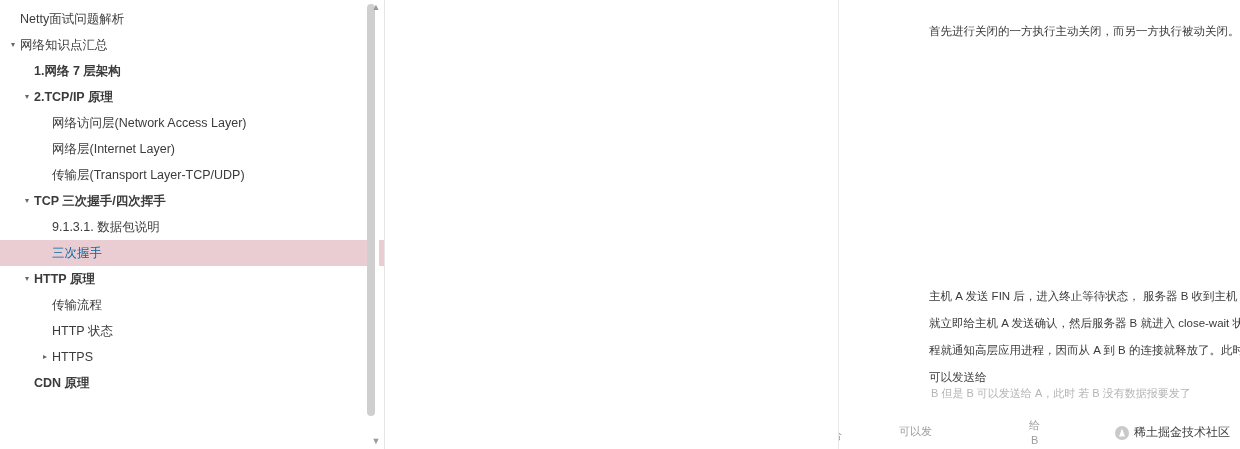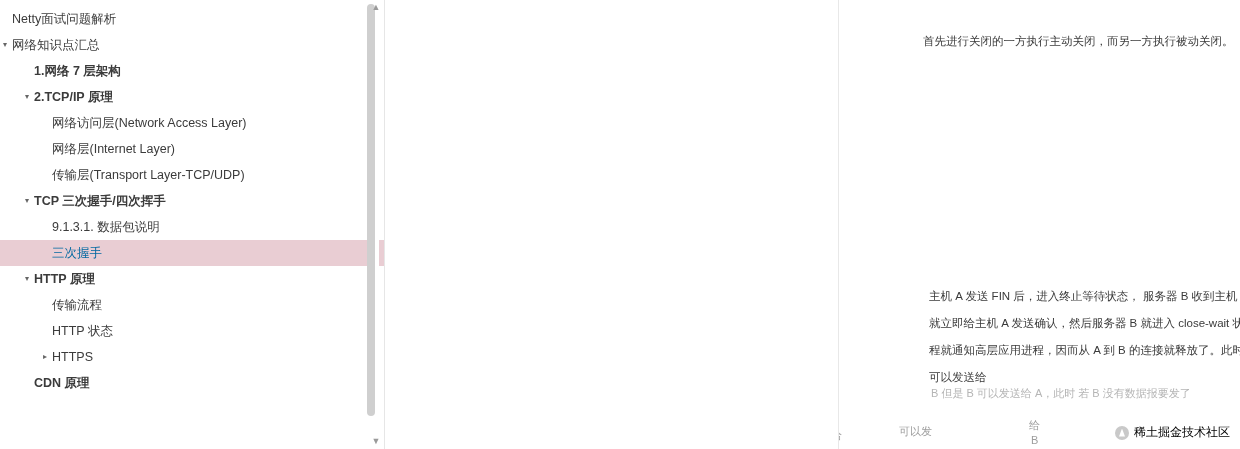--- a/index.html
+++ b/index.html
@@ -27,21 +27,21 @@
     cursor:pointer;
   }
   .toc-item .tri{
     width:10px;min-width:10px;height:10px;margin-right:2px;
     position:relative;color:#666;font-size:8px;line-height:10px;text-align:center;
   }
   .toc-item .tri.none{visibility:hidden;}
   .toc-item .lbl{overflow:hidden;text-overflow:ellipsis;}
   .toc-item.active{background:#e9cdd3;}
   .toc-item.active .lbl{color:#0369a1;}
-  .lv0{}
+  .lv0{padding-left:8px;}
   .lv1{padding-left:22px;font-weight:bold;}
   .lv2{padding-left:40px;}
 
   
   .sb-rail{
     position:absolute;right:5px;top:0;width:6px;height:449px;background:#fff;
   }
   .sb-thumb{
     position:absolute;right:4px;top:4px;width:8px;height:412px;
     background:#cfcfcf;border-radius:4px;
@@ -57,21 +57,21 @@
   .page{position:absolute;top:0;height:449px;background:#fff;overflow:hidden;}
   .page-left{left:386px;width:452px;border-right:1px solid #e8e8e8;}
   .page-right{left:839px;width:401px;}
 
   
   .rtext{position:absolute;font-size:11.5px;color:#3a3a3a;line-height:27px;white-space:nowrap;}
 
   
   .wm{
     position:absolute;right:10px;bottom:8px;display:flex;align-items:center;
-    color:#000000;font-size:12px;
+    color:#404040;font-size:12px;
   }
   .wm .logo{
     width:14px;height:14px;border-radius:50%;background:#c9c9c9;margin-right:5px;
     position:relative;
   }
   .wm .logo:after{
     content:"";position:absolute;left:4px;top:3px;width:6px;height:8px;
     background:#fff;clip-path:polygon(50% 0,100% 100%,0 100%);
   }
 
@@ -168,21 +168,21 @@
     
     
     
     
     
     
   </div>
 
   <div class="page page-right">
 
-    <div class="rtext" style="left:84px;top:18px;margin-top:10px;">首先进行关闭的一方执行主动关闭，而另一方执行被动关闭。</div>
+    <div class="rtext" style="left:90px;top:18px;">首先进行关闭的一方执行主动关闭，而另一方执行被动关闭。</div>
 
     <div class="rtext" style="left:90px;top:283px;">主机 A 发送 FIN 后，进入终止等待状态，  服务器 B 收到主机 A 连接释放报文段后，</div>
     <div class="rtext" style="left:90px;top:310px;">就立即给主机 A 发送确认，然后服务器 B 就进入 close-wait 状态，此时 TCP 服务器进</div>
     <div class="rtext" style="left:90px;top:337px;">程就通知高层应用进程，因而从 A 到 B 的连接就释放了。此时是"半关闭"状态。即 A 不</div>
     <div class="rtext" style="left:90px;top:364px;text-align:center;">可以发送给</div>
     <div class="scribble" style="left:92px;top:386px;">B 但是 B 可以发送给 A，此时 若 B 没有数据报要发了</div>
 
     <div class="scribble gray2" style="left:-8px;top:428px;">给</div>
     <div class="scribble gray2" style="left:60px;top:424px;">可以发</div>
     <div class="scribble gray2" style="left:190px;top:418px;">给</div>

